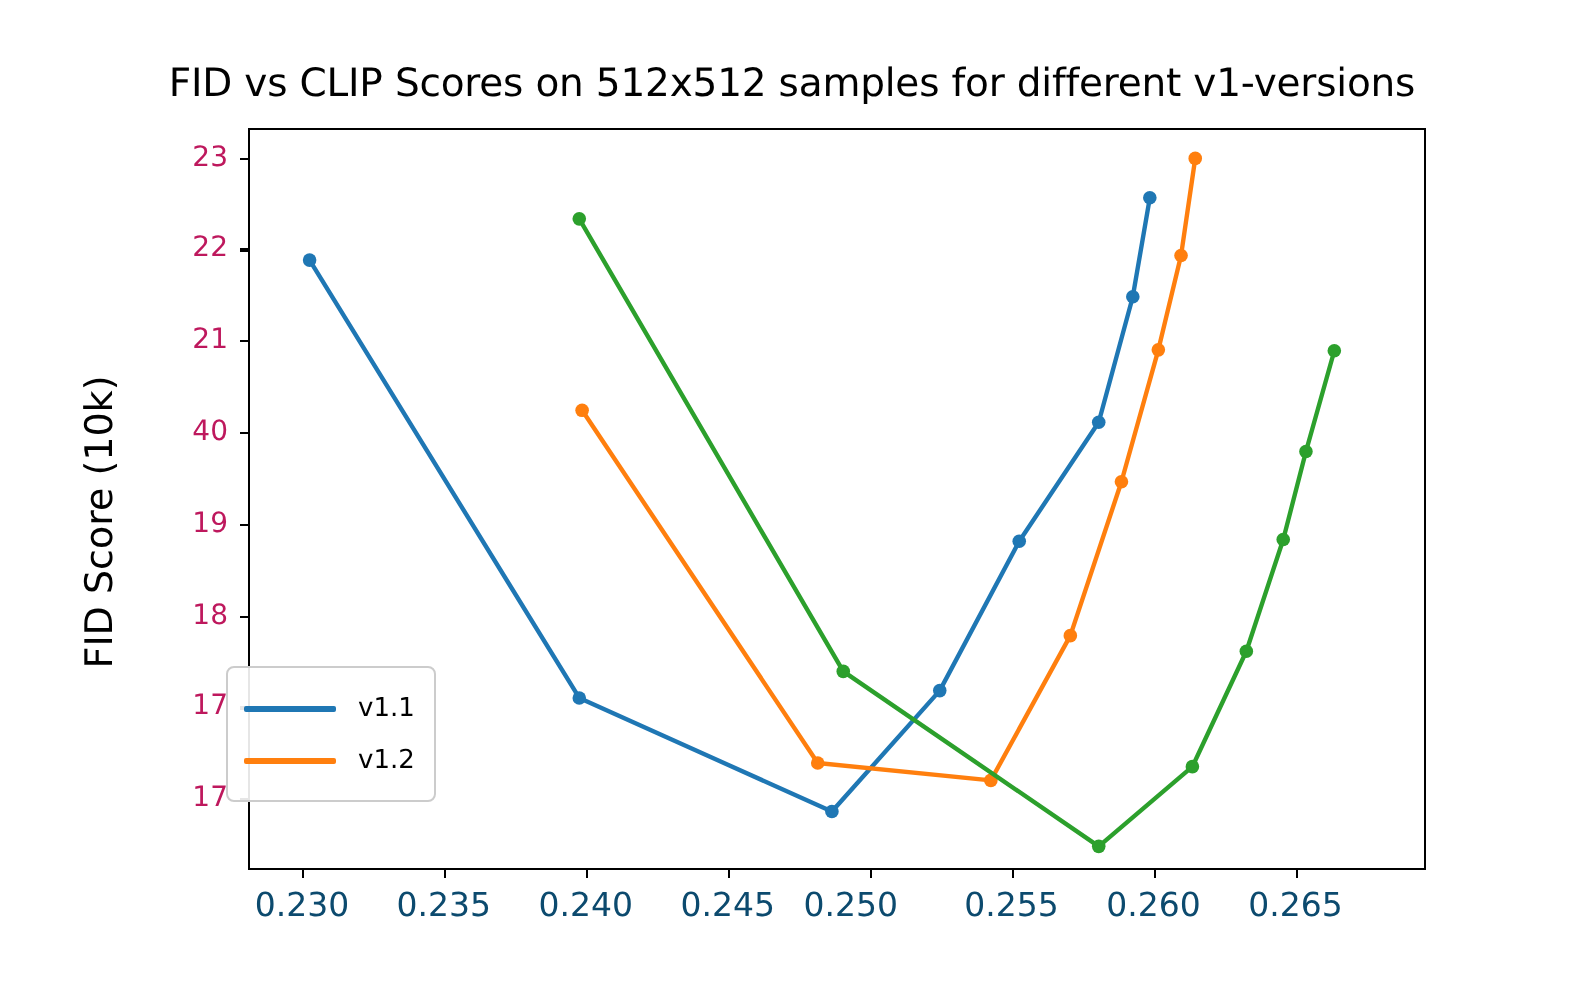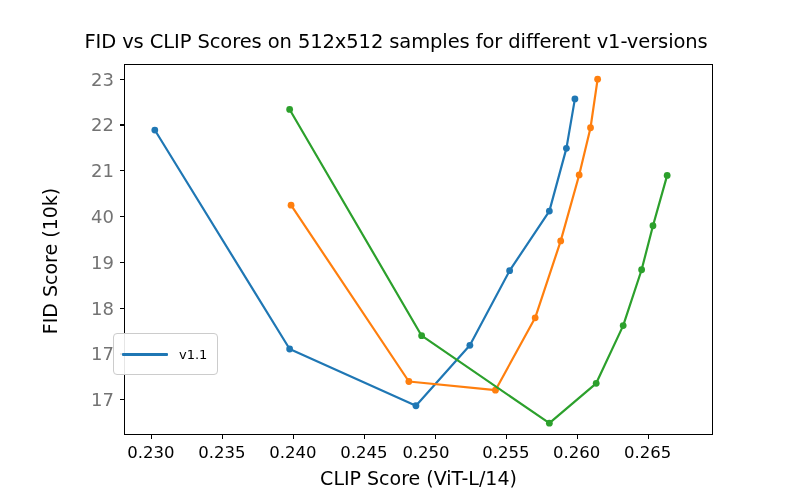--- a/index.html
+++ b/index.html
@@ -44,36 +44,36 @@
     position: absolute;
     left: 0;
     top: 0;
     width: 589px;
     height: 371px;
     display: block;
   }
   .tick-label-y {
     position: absolute;
     text-align: right;
-    font-size: 18px;
-    color: #737373;
+    font-size: 14px;
+    color: #be185d;
     width: 60px;
     transform: translateY(-50%);
   }
   .tick-mark-y {
     position: absolute;
     width: 4px;
     height: 1.1px;
     background: #000000;
   }
   .tick-label-x {
     position: absolute;
     text-align: center;
     font-size: 16.5px;
-    color: #000000;
+    color: #0c4a6e;
     width: 80px;
     transform: translateX(-50%);
   }
   .tick-mark-x {
     position: absolute;
     width: 1.1px;
     height: 4px;
     background: #000000;
   }
   #xlabel {
@@ -188,33 +188,36 @@
     </div>
   <div id="x-ticks">
       <div class="tick-label-x" style="left: 150.966px; top: 443px;">0.230</div>
       <div class="tick-mark-x" style="left: 150.966px; top: 435px;"></div>
       <div class="tick-label-x" style="left: 221.93px; top: 443px;">0.235</div>
       <div class="tick-mark-x" style="left: 221.93px; top: 435px;"></div>
       <div class="tick-label-x" style="left: 292.894px; top: 443px;">0.240</div>
       <div class="tick-mark-x" style="left: 292.894px; top: 435px;"></div>
       <div class="tick-label-x" style="left: 363.858px; top: 443px;">0.245</div>
       <div class="tick-mark-x" style="left: 363.858px; top: 435px;"></div>
-      <div class="tick-label-x" style="left: 426px; top: 443px;">0.250</div>
+      <div class="tick-label-x" style="left: 409px; top: 443px; text-align: right;">0.250</div>
       <div class="tick-mark-x" style="left: 434.822px; top: 435px;"></div>
       <div class="tick-label-x" style="left: 505.786px; top: 443px;">0.255</div>
       <div class="tick-mark-x" style="left: 505.786px; top: 435px;"></div>
       <div class="tick-label-x" style="left: 576.749px; top: 443px;">0.260</div>
       <div class="tick-mark-x" style="left: 576.749px; top: 435px;"></div>
       <div class="tick-label-x" style="left: 647.713px; top: 443px;">0.265</div>
       <div class="tick-mark-x" style="left: 647.713px; top: 435px;"></div>
     </div>
 
-  <div id="xlabel">CLIP Score (ViT-L/14)</div>
   <div id="ylabel">FID Score (10k)</div>
 
   <div id="legend">
       <div class="legend-row">
         <span class="legend-swatch" style="background: rgb(31, 119, 180);"></span>
         <span class="legend-text">v1.1</span>
       </div>
+      <div class="legend-row">
+        <span class="legend-swatch" style="background: rgb(255, 127, 14);"></span>
+        <span class="legend-text">v1.2</span>
+      </div>
     </div>
 
 </div>
 
 </body></html>

